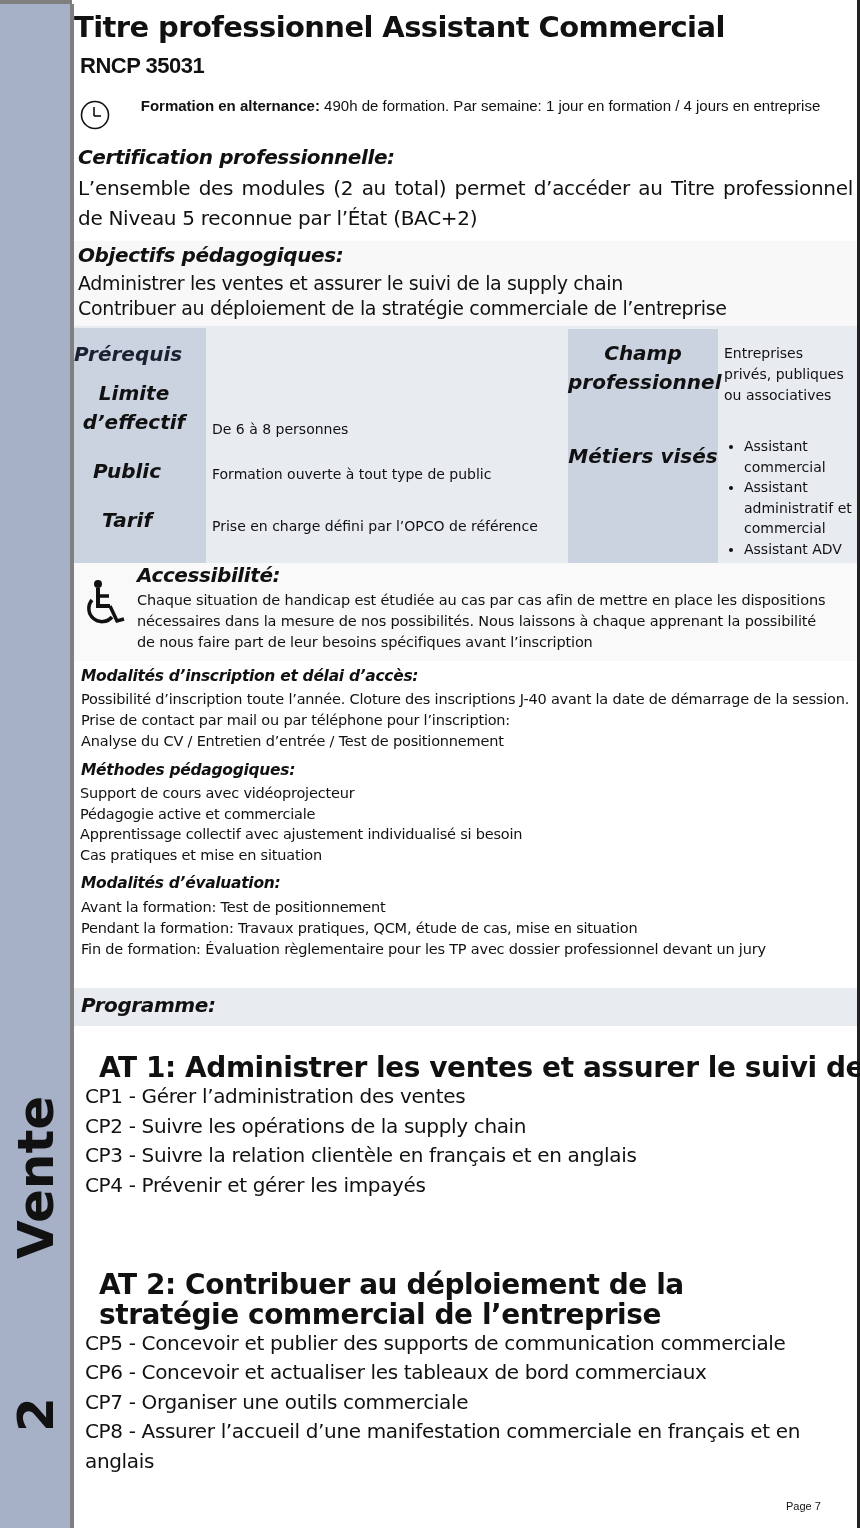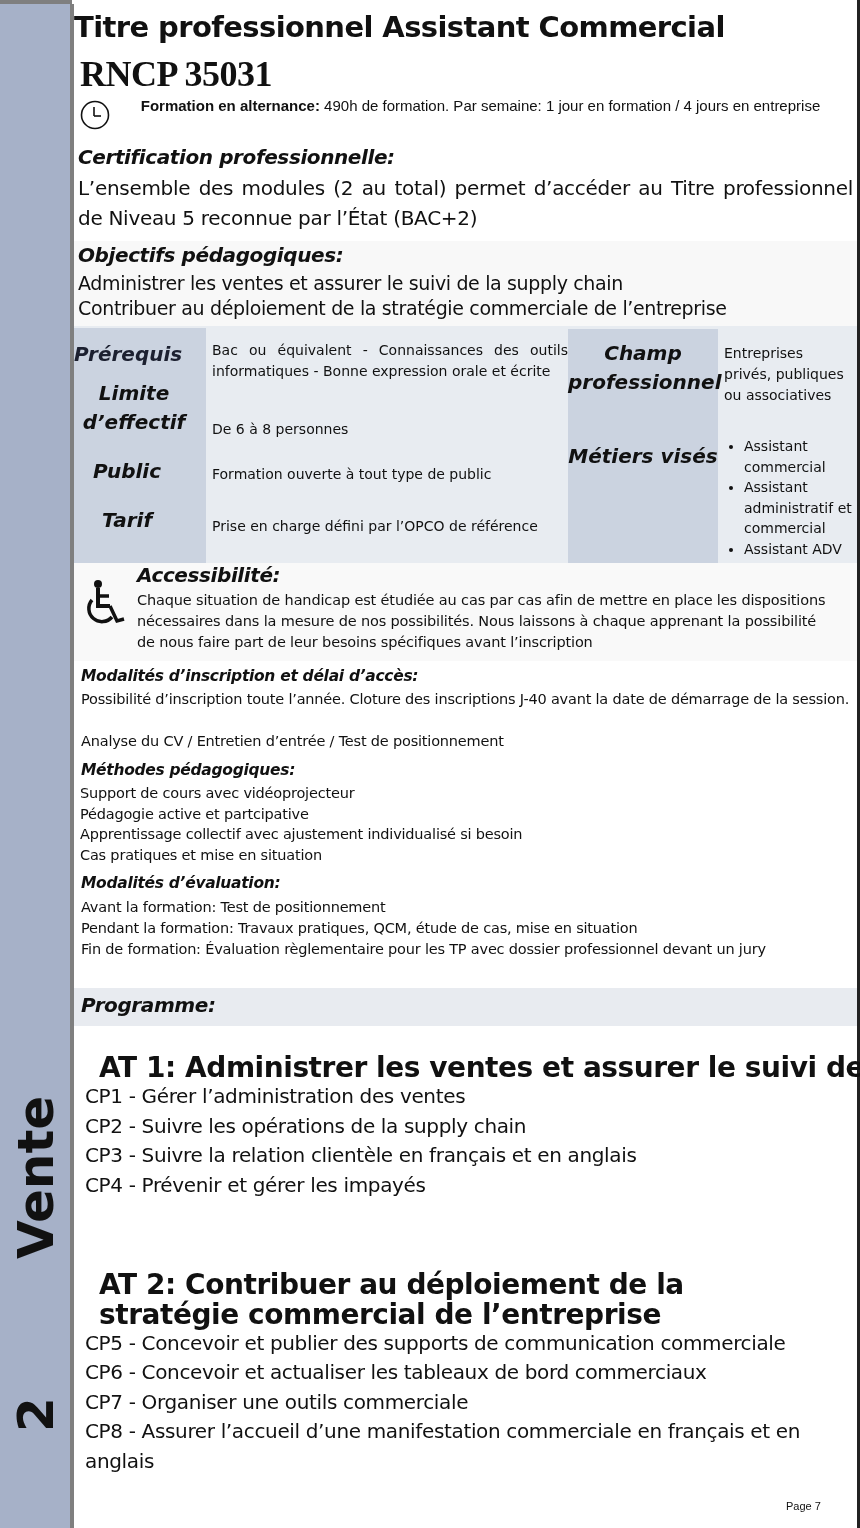--- a/index.html
+++ b/index.html
@@ -18,21 +18,21 @@
     transform-origin:left top; transform:rotate(-90deg) translate(0,-50%);
     white-space:nowrap; font-family:"DejaVu Sans", sans-serif; font-weight:bold;
     font-size:50px; color:#111; letter-spacing:0px;
   }
   .sidebar .vnum { top:1428px; }
   .right-edge { position:absolute; left:857px; top:0; width:3px; height:1528px; background:#222; }
 
   .main { position:absolute; left:74px; top:0; width:783px; height:1528px; }
 
   .title { position:absolute; left:0; top:10px; font-size:29px; font-weight:bold; font-family:"DejaVu Sans", sans-serif; letter-spacing:-0.6px; white-space:nowrap; }
-  .rncp { position:absolute; left:6px; top:53px; font-size:36px; font-weight:bold; font-family:Liberation Serif, serif; letter-spacing:-0.5px; }
+  .rncp { position:absolute; left:6px; top:53px; font-size:22px; font-weight:bold; font-family:Liberation Sans, sans-serif; letter-spacing:-0.5px; }
 
   .clock { position:absolute; left:6px; top:100px; width:30px; height:30px; }
   .alt-text { position:absolute; left:44px; top:95px; width:725px; text-align:center; font-size:15px; line-height:22px; }
   .alt-text b { font-weight:bold; }
 
   .cert-h { position:absolute; left:4px; top:145px; font-size:20px; font-weight:bold; font-style:italic; font-family:"DejaVu Sans", sans-serif; letter-spacing:-0.4px; }
   .cert-p { position:absolute; left:4px; top:173px; width:775px; font-size:20px; line-height:30px; text-align:justify; font-family:"DejaVu Sans", sans-serif; letter-spacing:-0.3px; }
 
   .obj { position:absolute; left:0; top:241px; width:783px; height:85px; background:#f8f8f8; }
   .obj-h { position:absolute; left:4px; top:2px; font-size:20px; font-weight:bold; font-style:italic; font-family:"DejaVu Sans", sans-serif; letter-spacing:-0.4px; }
@@ -93,21 +93,20 @@
     <div class="obj-h">Objectifs pédagogiques:</div>
     <div class="obj-l" style="top:31px">Administrer les ventes et assurer le suivi de la supply chain</div>
     <div class="obj-l" style="top:56px">Contribuer au déploiement de la stratégie commerciale de l’entreprise</div>
   </div>
 
   <div class="tbl">
     <div class="lab-col1"></div>
     <div class="lab-col2"></div>
 
     <div class="lab p1" style="left:0;width:105px;top:14px">Prérequis</div>
-    <div class="val just" style="left:138px;top:14px;width:356px">Bac ou équivalent - Connaissances des outils informatiques - Bonne expression orale et écrite</div>
 
     <div class="lab" style="left:0;width:120px;top:53px">
       <div>Limite</div>
       <div>d’effectif</div>
     </div>
     <div class="val" style="left:138px;top:93px;width:350px">De 6 à 8 personnes</div>
 
     <div class="lab" style="left:0;width:106px;top:131px">Public</div>
     <div class="val" style="left:138px;top:138px;width:350px">Formation ouverte à tout type de public</div>
 
@@ -137,25 +136,26 @@
       <line x1="16" y1="17" x2="27" y2="17" stroke="#111" stroke-width="3.5"></line>
       <path d="M28 27 L35 42 L42 40" fill="none" stroke="#111" stroke-width="3.5"></path>
       <path d="M10 21 A13 13 0 1 0 30 38" fill="none" stroke="#111" stroke-width="3.5"></path>
     </svg>
     <div class="acc-h">Accessibilité:</div>
     <div class="acc-p">Chaque situation de handicap est étudiée au cas par cas afin de mettre en place les dispositions nécessaires dans la mesure de nos possibilités. Nous laissons à chaque apprenant la possibilité de nous faire part de leur besoins spécifiques avant l’inscription</div>
   </div>
 
   <div class="sec-h" style="top:667px">Modalités d’inscription et délai d’accès:</div>
   <div class="sec-l" style="top:691px">Possibilité d’inscription toute l’année. Cloture des inscriptions J-40 avant la date de démarrage de la session.</div>
+  <div class="sec-l" style="top:712px">Prise de contact par mail ou par téléphone pour l’inscription:</div>
   <div class="sec-l" style="top:733px">Analyse du CV / Entretien d’entrée / Test de positionnement</div>
 
   <div class="sec-h" style="top:761px">Méthodes pédagogiques:</div>
   <div class="sec-l m" style="top:785px">Support de cours avec vidéoprojecteur</div>
-  <div class="sec-l m" style="top:806px">Pédagogie active et partcipative</div>
+  <div class="sec-l m" style="top:806px">Pédagogie active et commerciale</div>
   <div class="sec-l m" style="top:826px">Apprentissage collectif avec ajustement individualisé si besoin</div>
   <div class="sec-l m" style="top:847px">Cas pratiques et mise en situation</div>
 
   <div class="sec-h" style="top:874px">Modalités d’évaluation:</div>
   <div class="sec-l" style="top:899px">Avant la formation: Test de positionnement</div>
   <div class="sec-l" style="top:941px">Fin de formation: Évaluation règlementaire pour les TP avec dossier professionnel devant un jury</div>
   <div class="sec-l" style="top:920px">Pendant la formation: Travaux pratiques, QCM, étude de cas, mise en situation</div>
 
   <div class="prog">
     <div class="prog-h">Programme:</div>

